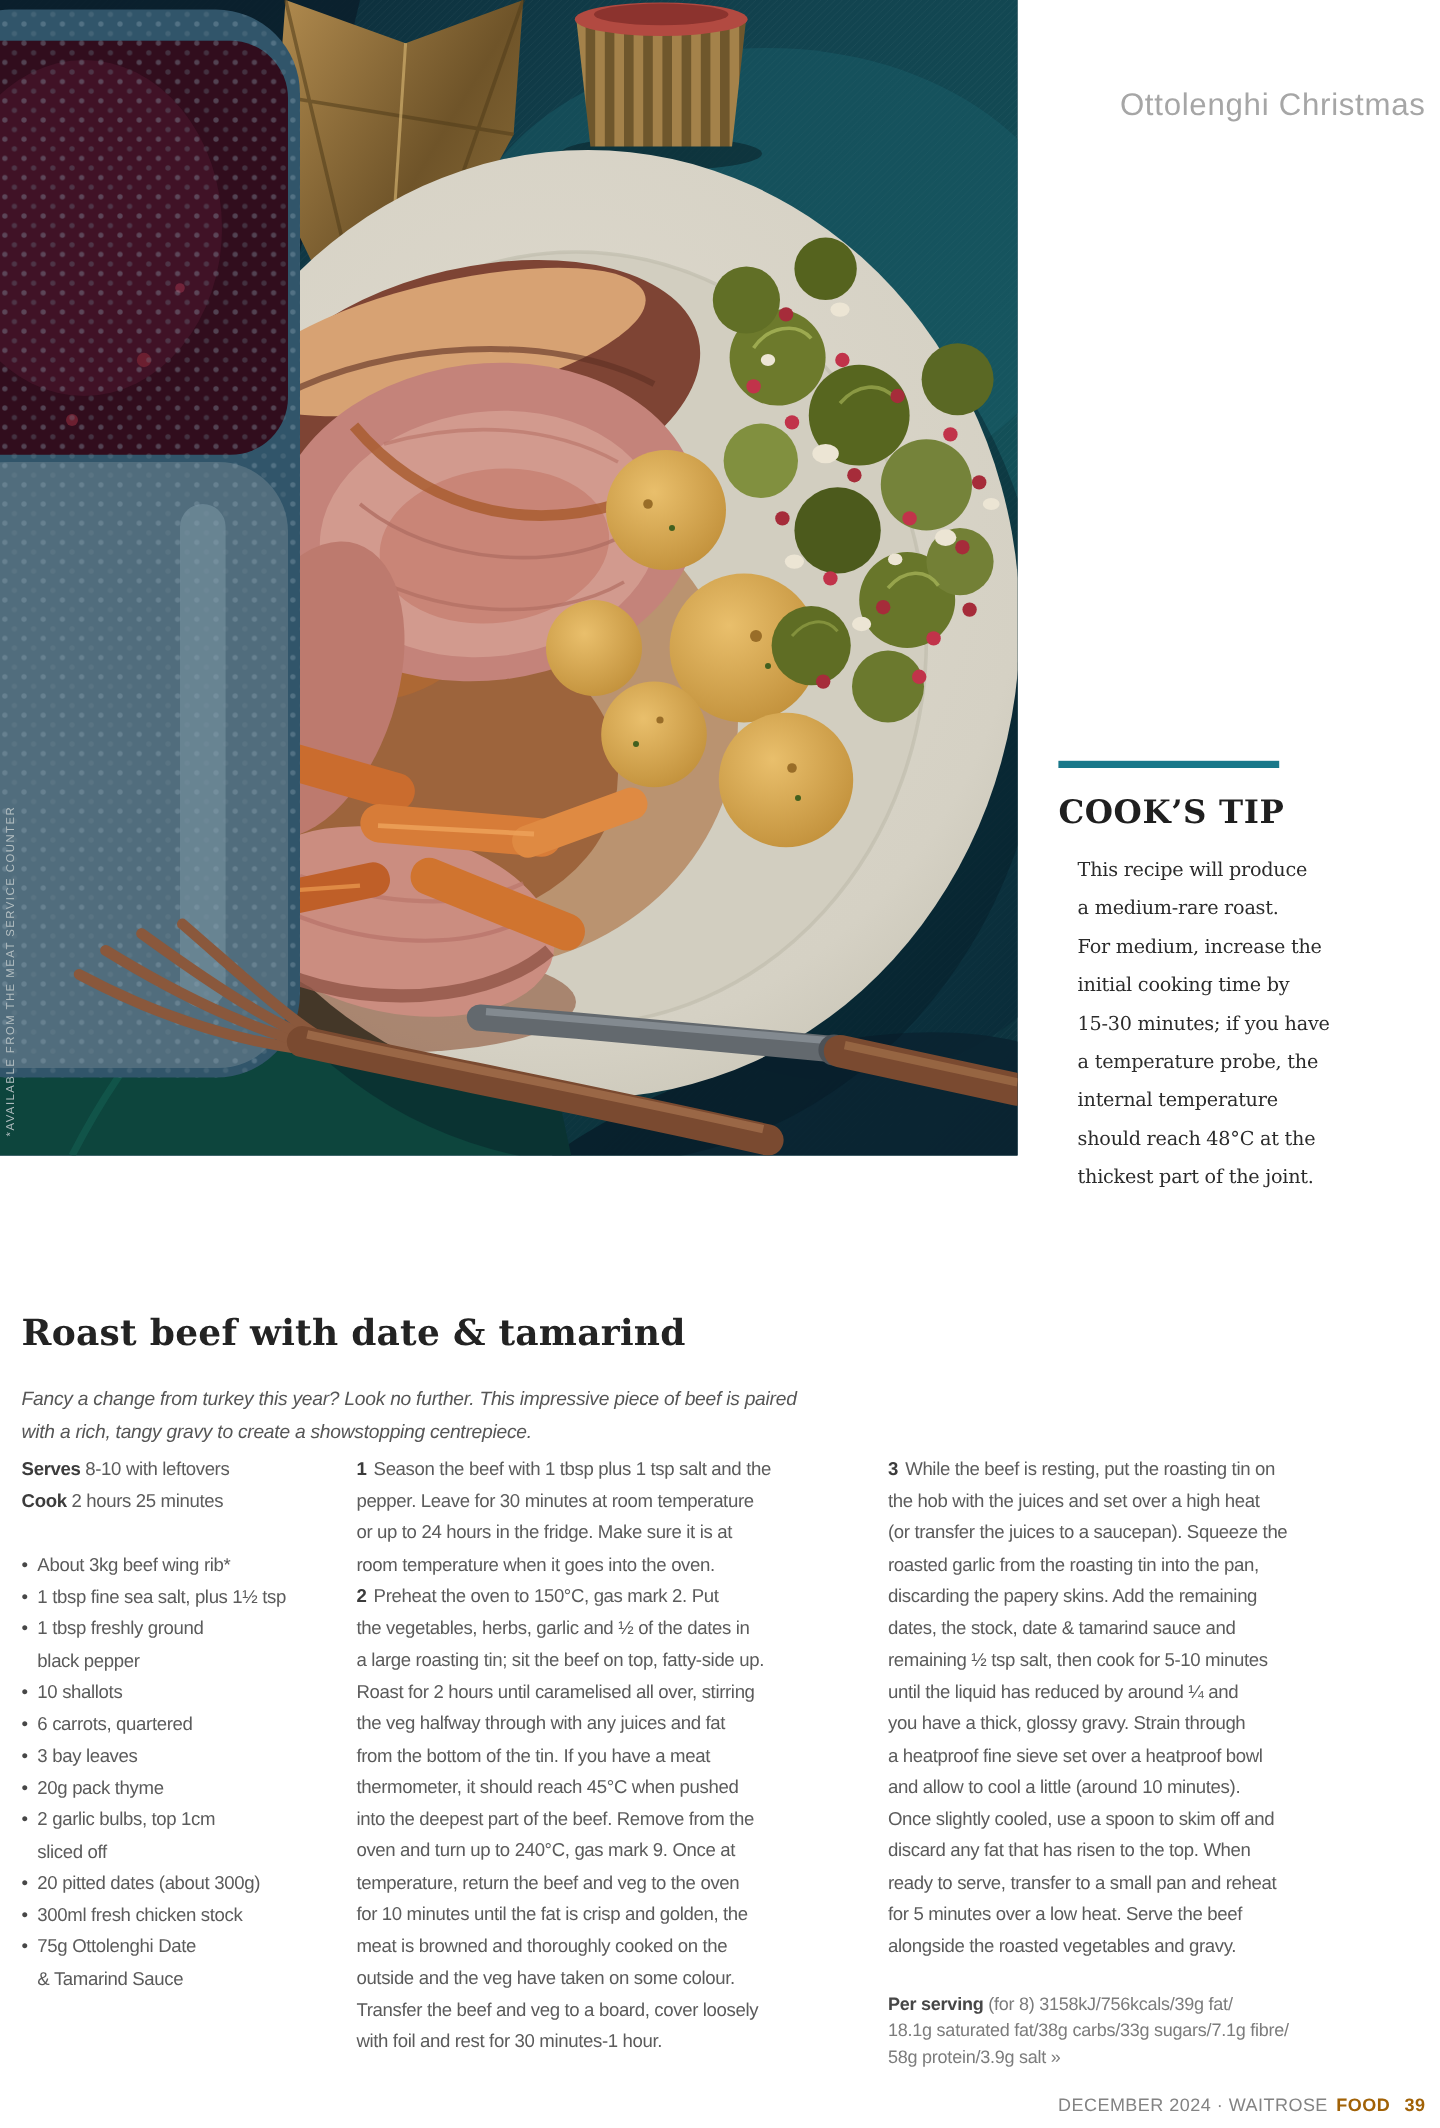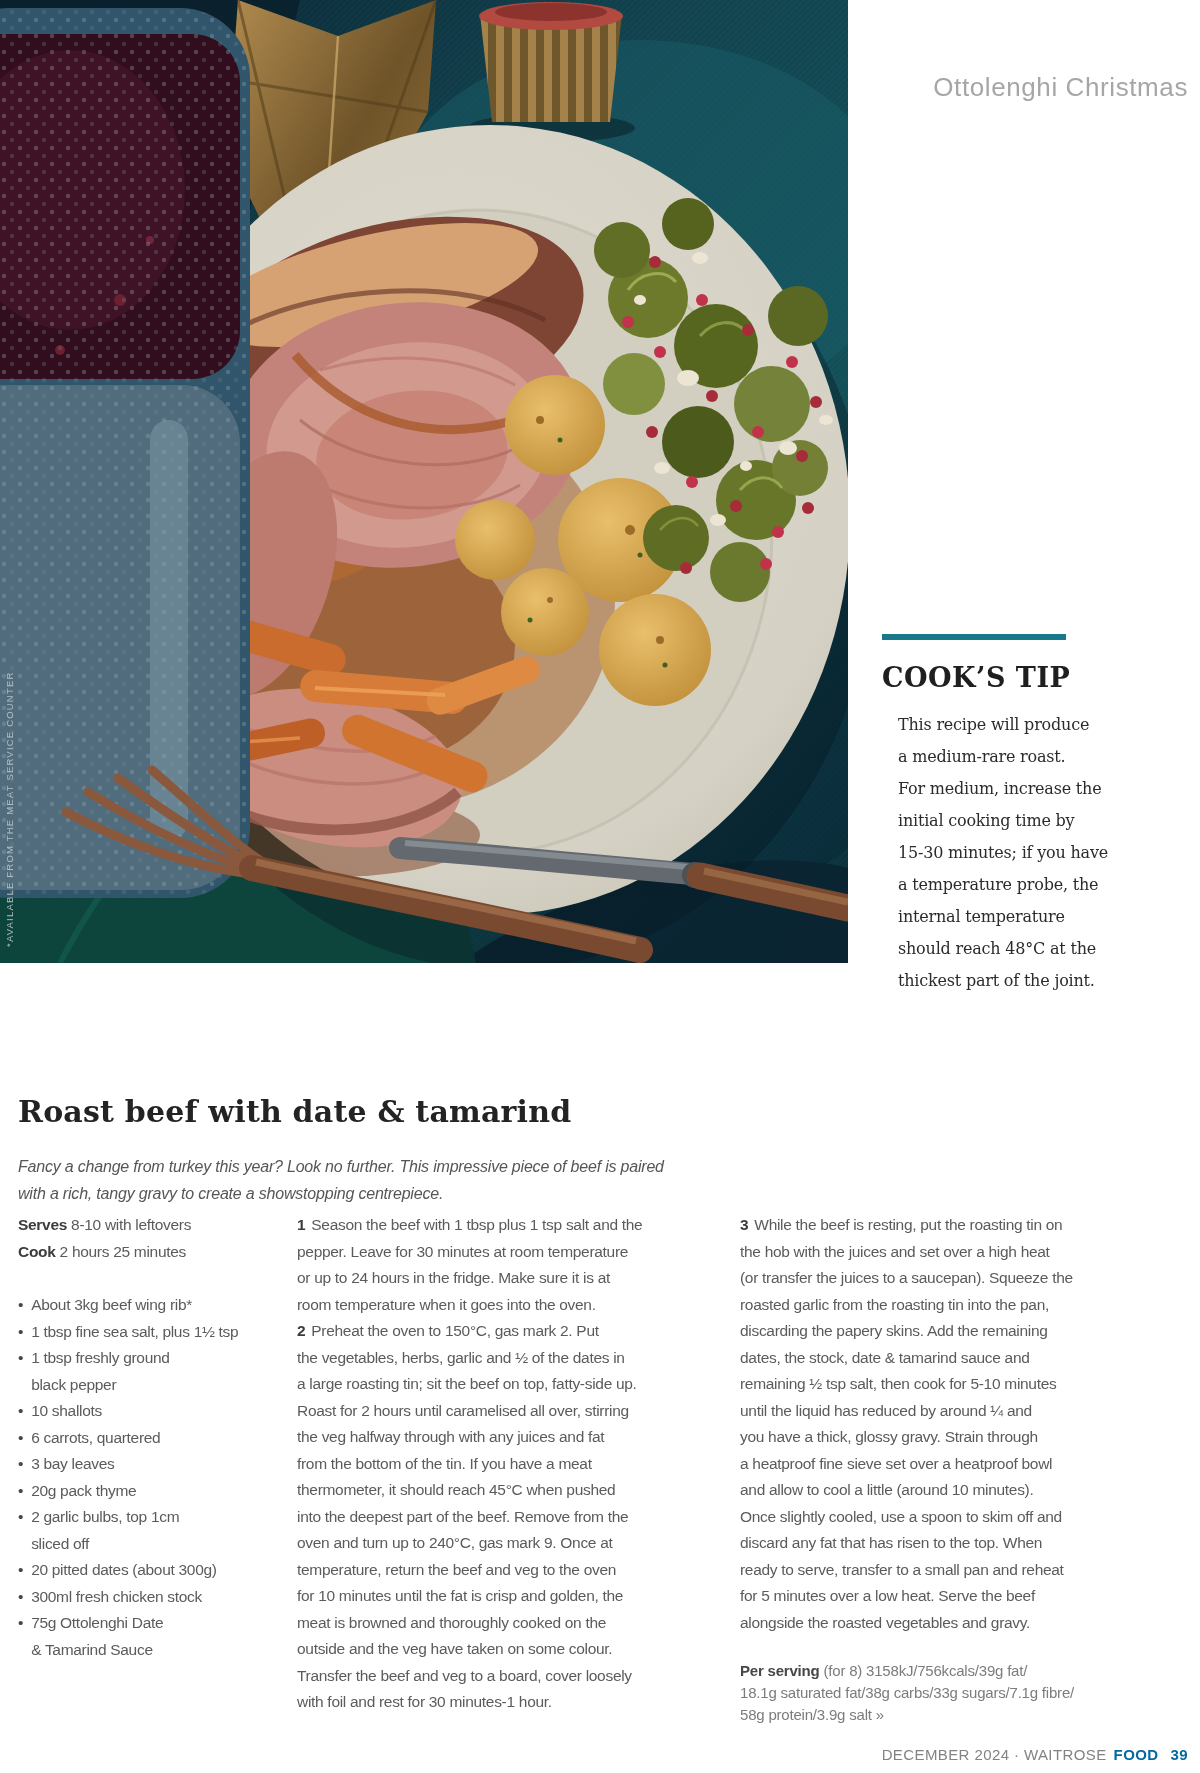--- a/index.html
+++ b/index.html
@@ -49,21 +49,21 @@
   .meta-row{margin:0;}
   ul.ingredients{list-style:none;margin:27px 0 0 0;padding:0;}
   ul.ingredients li{display:flex;gap:8px;margin:0;}
   ul.ingredients li::before{content:"\2022";color:#474747;flex:0 0 auto;}
   .step{margin:0;}
   .step b{margin-right:6px;}
   .per-serving{margin-top:24px;font-size:15px;line-height:22px;color:#7c7c7c;letter-spacing:-0.2px;}
   .per-serving b{color:#474747;}
   
   .footer{position:absolute;top:1746px;right:12px;font-size:15px;letter-spacing:0.4px;color:#838383;}
-  .footer b{color:#0369a1;font-weight:700;}
+  .footer b{color:#a16207;font-weight:700;}
   .footer .brand{margin-left:7px;}
   .footer .pagenum{margin-left:12px;}
 </style>
 </head>
 <body>
 
 <div class="photo">
   <svg width="848" height="963" viewBox="0 0 848 963" xmlns="http://www.w3.org/2000/svg">
     <defs>
       <linearGradient id="bgG" x1="0" y1="0" x2="1" y2="1">

